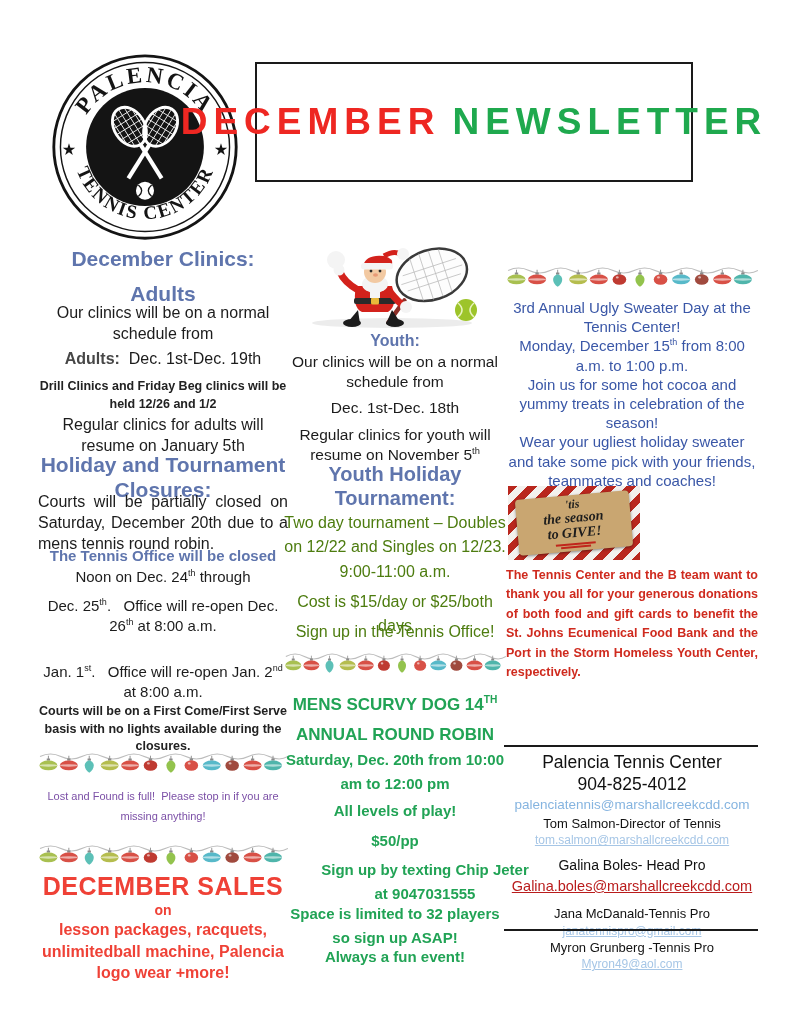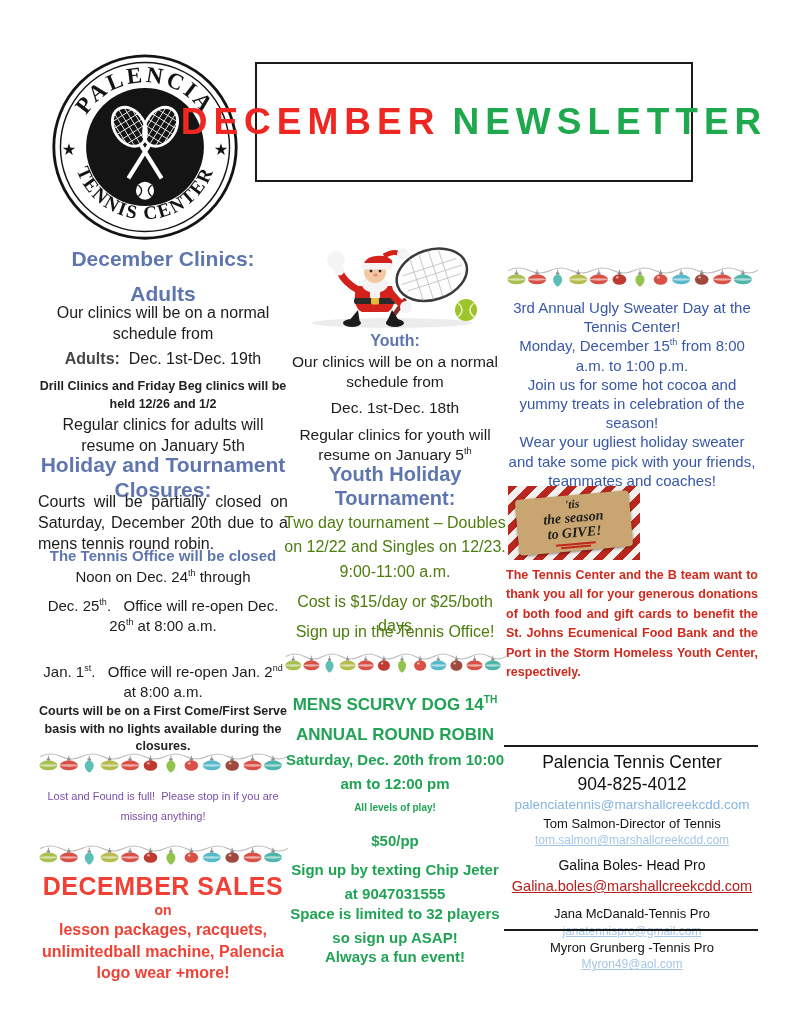--- a/index.html
+++ b/index.html
@@ -309,21 +309,21 @@
 
     <circle cx="166" cy="64" r="11" fill="#9dc42a"></circle>
     <path d="M158 57 Q166 64 158 71" fill="none" stroke="#e8f3c0" stroke-width="1.6"></path>
     <path d="M174 57 Q166 64 174 71" fill="none" stroke="#e8f3c0" stroke-width="1.6"></path>
   </svg>
 
   <div class="sec colM h-blue h16" style="top:332px">Youth:</div>
   <div class="sec colM body155" style="top:352px">Our clinics will be on a normal schedule from</div>
   <div class="sec colM body155" style="top:398px">Dec. 1st-Dec. 18th</div>
   <div class="sec colM body155" style="top:425px">
-    <span>Regular clinics for youth will resume on January 5</span><sup>th</sup>
+    <span>Regular clinics for youth will resume on November 5</span><sup>th</sup>
   </div>
   <div class="sec colM h-blue h20" style="top:463px">Youth Holiday Tournament:</div>
   <div class="sec colM green" style="top:511px">Two day tournament – Doubles on 12/22 and Singles on 12/23.</div>
   <div class="sec colM green" style="top:560px">9:00-11:00 a.m.</div>
   <div class="sec colM green" style="top:590px">Cost is $15/day or $25/both days</div>
   <div class="sec colM green" style="top:620px">Sign up in the Tennis Office!</div>
   <div class="sec colM garland" style="top:650px"><svg viewBox="0 0 240 32" preserveAspectRatio="none">
         <path d="M2 8 Q 12 2 22 8 T 42 8 T 62 8 T 82 8 T 102 8 T 122 8 T 142 8 T 162 8 T 182 8 T 202 8 T 222 8 T 240 8" fill="none" stroke="#bdbdbd" stroke-width="1.2"></path>
         <line x1="10" y1="7" x2="10" y2="11" stroke="#9a9a9a" stroke-width="1"></line>
         <rect x="8.4" y="10.5" width="3.2" height="2.6" fill="#8a8a8a"></rect>
@@ -370,23 +370,23 @@
         <line x1="225.60000000000002" y1="7" x2="225.60000000000002" y2="11" stroke="#9a9a9a" stroke-width="1"></line>
         <rect x="224.00000000000003" y="10.5" width="3.2" height="2.6" fill="#8a8a8a"></rect>
         <ellipse cx="225.60000000000002" cy="19" rx="8.6" ry="6" fill="#4fb5ab"></ellipse>
         <ellipse cx="225.60000000000002" cy="19" rx="8.6" ry="1.5" fill="#fff" opacity="0.55"></ellipse>
       </svg></div>
   <div class="sec colM greenbold" style="top:682px;font-size:17px;line-height:1.75;margin-top:8px;">
     <div><span>MENS SCURVY DOG 14</span><sup>TH</sup></div>
     <div>ANNUAL ROUND ROBIN</div>
   </div>
   <div class="sec colM greenbold" style="top:748px;font-size:15px;line-height:1.6;">Saturday, Dec. 20th from 10:00 am to 12:00 pm</div>
-  <div class="sec colM greenbold" style="top:802px;font-size:10px;">All levels of play!</div>
+  <div class="sec colM greenbold" style="top:802px;font-size:15px;">All levels of play!</div>
   <div class="sec colM greenbold" style="top:832px;font-size:15px;">$50/pp</div>
-  <div class="sec colM greenbold" style="top:858px;font-size:15px;line-height:1.6;">Sign up by texting Chip Jeter at 9047031555</div>
+  <div class="sec colM greenbold" style="top:858px;font-size:15px;line-height:1.6;margin-left:30px;">Sign up by texting Chip Jeter at 9047031555</div>
   <div class="sec colM greenbold" style="top:902px;font-size:15px;line-height:1.6;">Space is limited to 32 players so sign up ASAP!</div>
   <div class="sec colM greenbold" style="top:948px;font-size:15px;">Always a fun event!</div>
 
   <div class="sec colR garland" style="top:264px"><svg viewBox="0 0 240 32" preserveAspectRatio="none">
         <path d="M2 8 Q 12 2 22 8 T 42 8 T 62 8 T 82 8 T 102 8 T 122 8 T 142 8 T 162 8 T 182 8 T 202 8 T 222 8 T 240 8" fill="none" stroke="#bdbdbd" stroke-width="1.2"></path>
         <line x1="10" y1="7" x2="10" y2="11" stroke="#9a9a9a" stroke-width="1"></line>
         <rect x="8.4" y="10.5" width="3.2" height="2.6" fill="#8a8a8a"></rect>
         <ellipse cx="10" cy="19" rx="8.6" ry="6" fill="#a8c050"></ellipse>
         <ellipse cx="10" cy="19" rx="8.6" ry="1.5" fill="#fff" opacity="0.55"></ellipse>
         <line x1="29.6" y1="7" x2="29.6" y2="11" stroke="#9a9a9a" stroke-width="1"></line>

